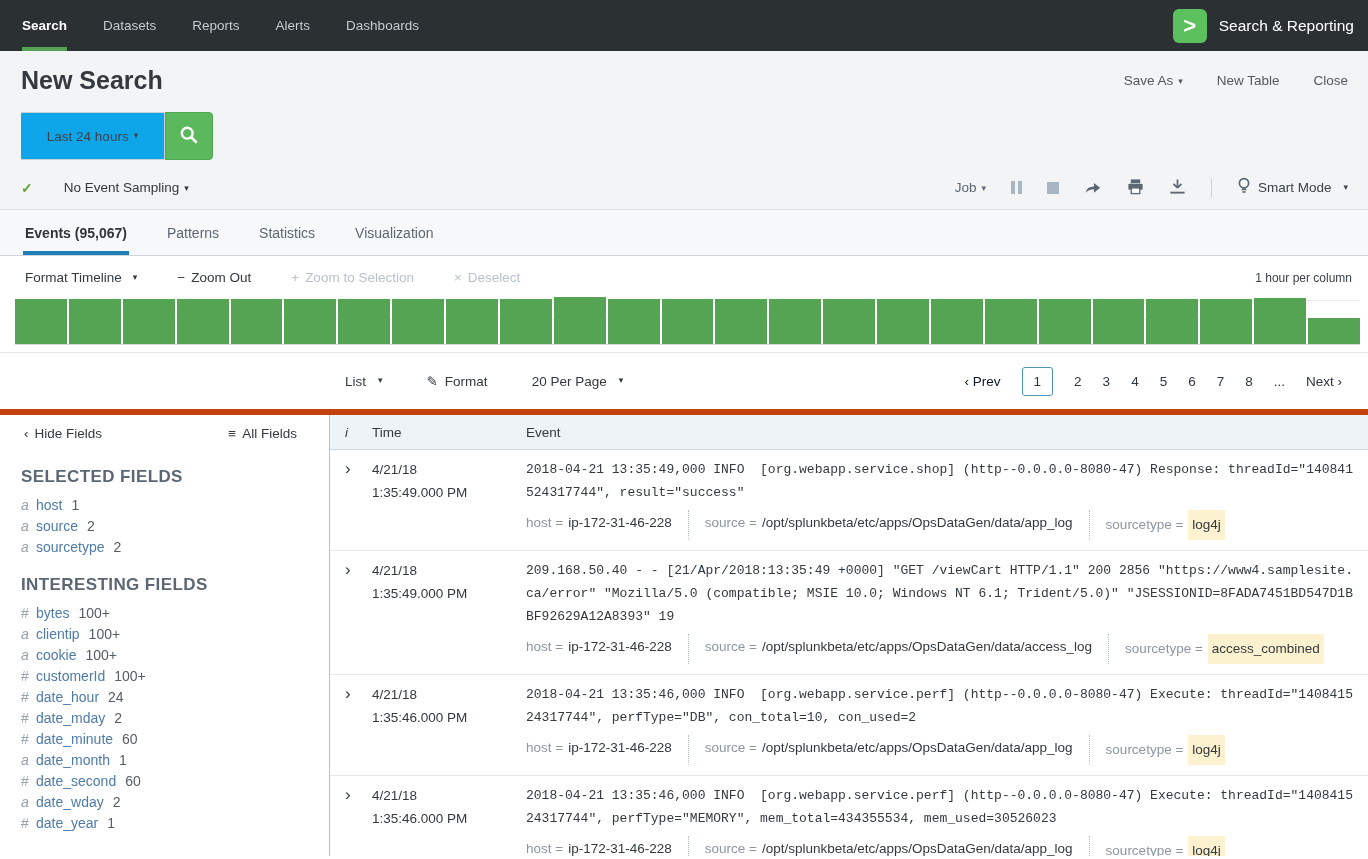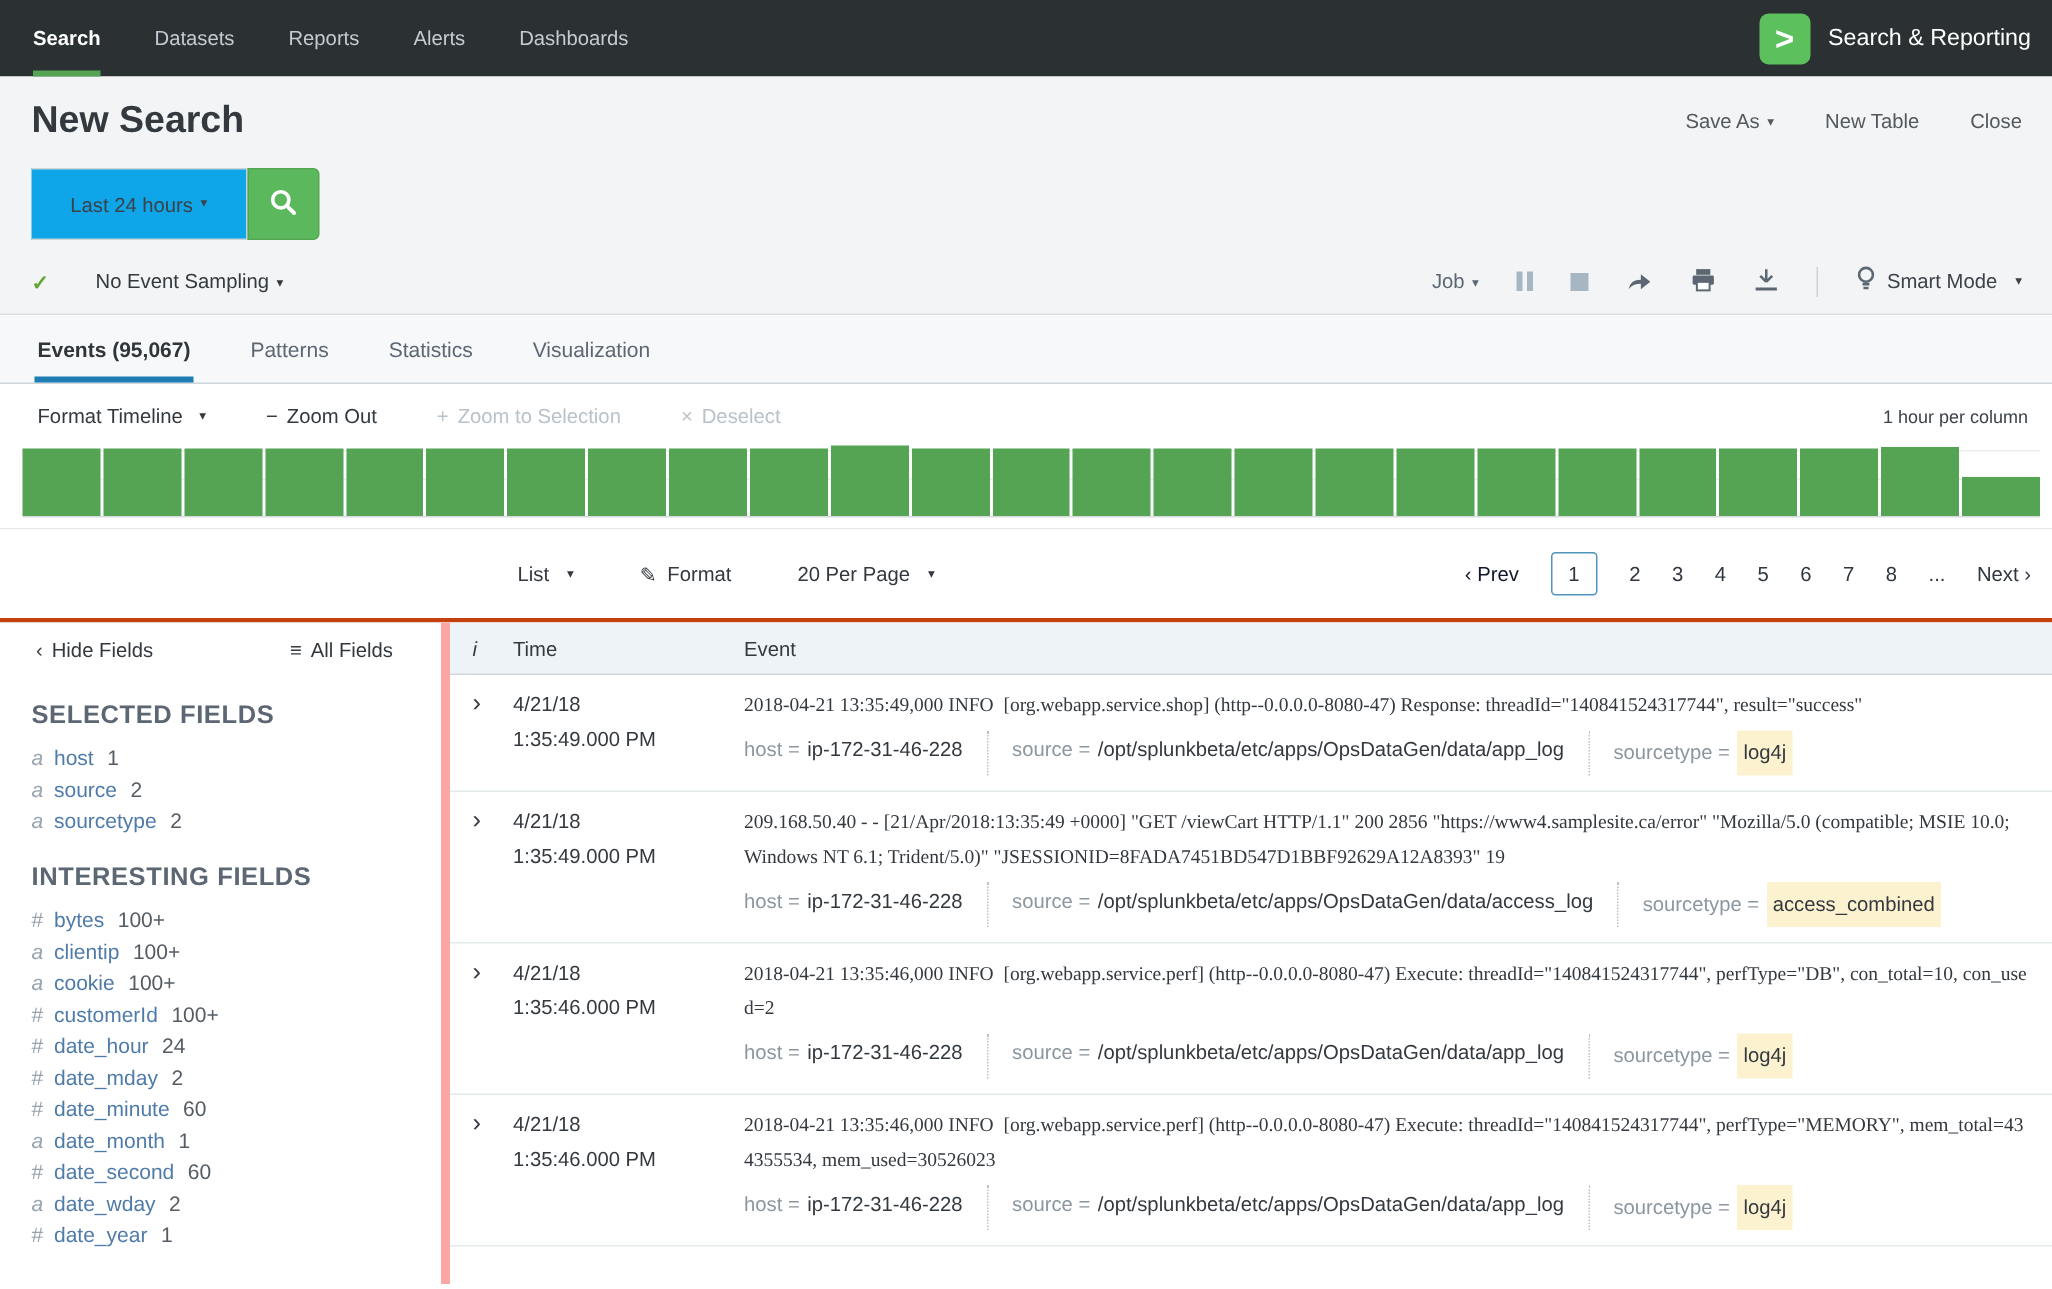--- a/index.html
+++ b/index.html
@@ -69,34 +69,34 @@
   .tl-controls .ctl { margin-right:40px; display:flex; align-items:center; gap:6px; }
   .ctl.disabled { color:#b9c2c9; }
   .tl-note { margin-left:auto; font-size:12px; color:#3c4249; }
   .tl-chart { height:48px; margin:0 8px 0 15px; position:relative;
     display:flex; align-items:flex-end; gap:2px; border-bottom:1px solid #d6dbdf; }
   .gridline { position:absolute; left:0; right:0; height:1px; background:#ececec; }
   .tl-bar { flex:1; background:#54a454; position:relative; }
 
   
   .results-toolbar { background:#fff; height:62px; display:flex; align-items:center;
-    padding-right:14px; border-bottom:3px solid #c2410c; }
+    padding-right:26px; border-bottom:6px solid #c2410c; }
   .rt-left { display:flex; align-items:center; gap:44px; margin-left:345px;
     font-size:13.5px; color:#33393e; }
   .rt-item { display:flex; align-items:center; gap:7px; }
   .rt-pager { margin-left:auto; display:flex; align-items:center; gap:21px;
     font-size:13.5px; color:#2f3640; }
   .pager-prev { color:#0f172a; }
   .pages { display:flex; align-items:center; gap:21px; }
   .page.active { border:1px solid #4f94bd; border-radius:3px; padding:6px 11px;
     background:#fff; }
 
   
   .content { display:flex; height:441px; background:#fff; overflow:hidden; }
-  .fields-panel { width:300px; border-right:6px solid #fca5a5; flex:none; }
+  .fields-panel { width:330px; border-right:1px solid #fca5a5; flex:none; }
   .fp-head { display:flex; justify-content:space-between; align-items:center;
     padding:11px 32px 8px 24px; font-size:13.5px; color:#33393e; }
   .fp-head .ic { margin-right:6px; }
   .fp-title { font-size:17px; font-weight:bold; color:#5c6773; letter-spacing:.4px;
     margin:18px 0 7px 21px; }
   .field-row { padding:2.5px 0 2.5px 21px; font-size:14px; display:flex;
     align-items:baseline; }
   .fprefix { font-style:italic; color:#97a3ad; width:15px; flex:none; }
   .fprefix.num { font-style:normal; }
   .fname { color:#4f7ba9; }
@@ -108,21 +108,21 @@
     height:35px; align-items:center; font-size:13.5px; color:#33393e; flex:none; }
   .th-i { width:36px; padding-left:15px; font-style:italic; }
   .th-time { width:150px; padding-left:6px; }
   .th-event { flex:1; padding-left:10px; }
   .event-row { display:flex; border-bottom:1px solid #e4e9ec; padding:8px 0 10px; }
   .col-i { width:36px; flex:none; padding-left:15px; padding-top:2px; }
   .chev { font-size:17px; line-height:18px; color:#33393e; }
   .col-time { width:150px; flex:none; font-size:13.5px; line-height:23px;
     color:#33393e; padding-left:6px; }
   .col-event { flex:1; min-width:0; padding:0 14px 0 10px; }
-  .raw { font-family:Liberation Serif, serif; font-size:13px; line-height:23px;
+  .raw { font-family:Liberation Mono, monospace; font-size:13px; line-height:23px;
     color:#33393e; white-space:pre-wrap; word-break:break-all; }
   .fields-line { margin-top:6px; display:flex; flex-wrap:wrap; font-size:13.5px;
     line-height:26px; }
   .fl-item { display:inline-flex; align-items:baseline; }
   .fl-item:not(:last-child) { border-right:1px dotted #b9c2c9; padding-right:16px;
     margin-right:16px; }
   .fl-label { color:#8b96a0; }
   .fl-value { color:#33393e; margin-left:5px; }
   .hl { background:#fcf2cf; padding:2px 4px; }
 </style>

